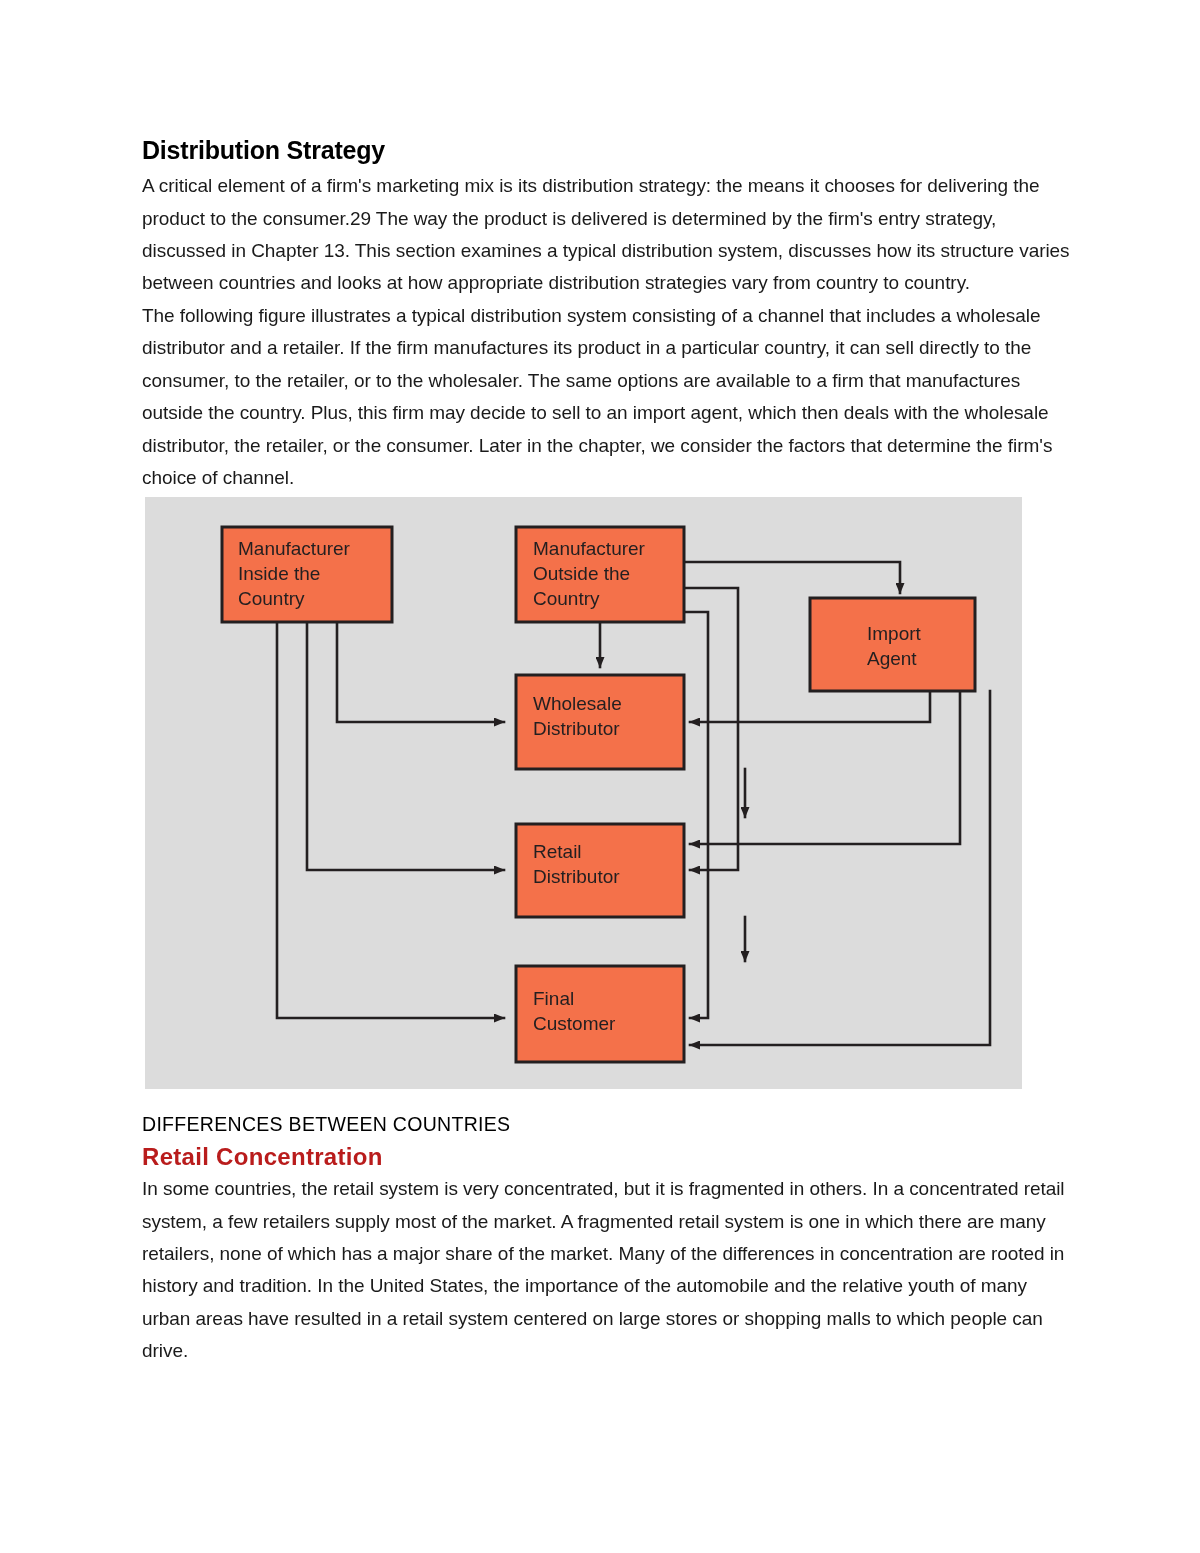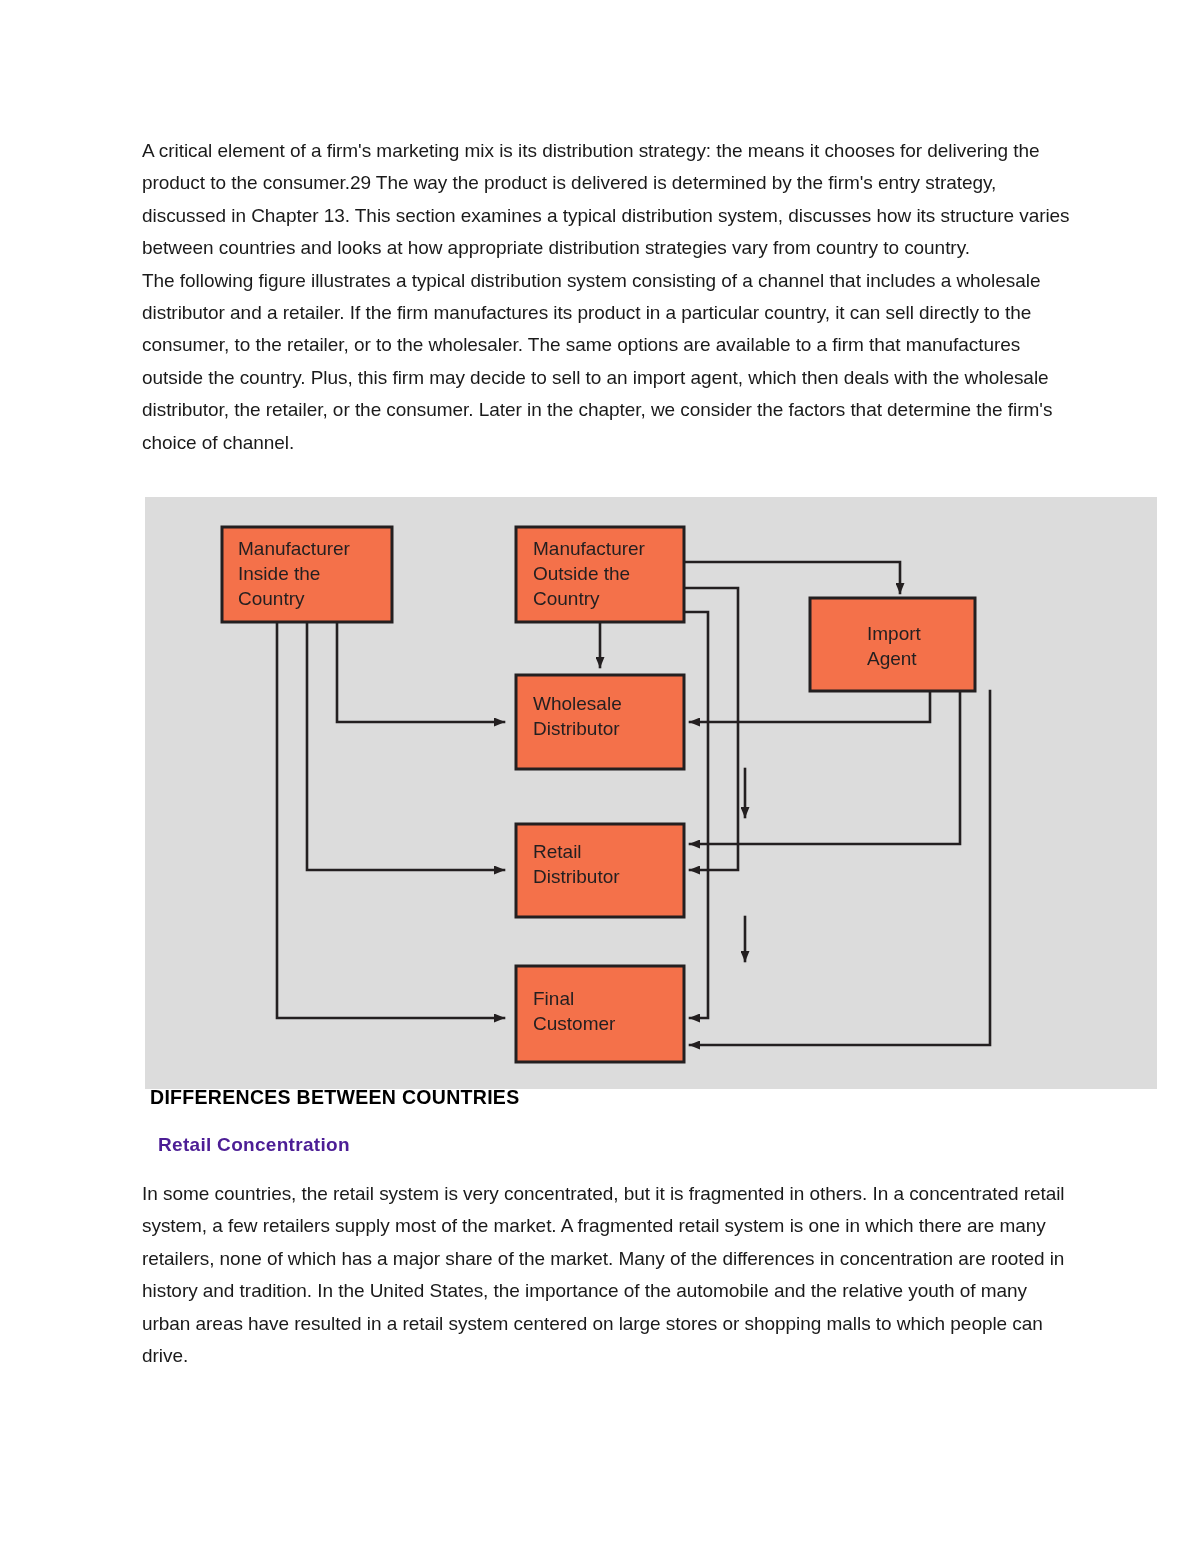--- a/index.html
+++ b/index.html
@@ -30,58 +30,59 @@
   }
   p.body-text {
     font-size: 19px;
     line-height: 32.4px;
     margin: 0;
     color: #1a1a1a;
     letter-spacing: -0.05px;
   }
   h2.section-head {
     font-size: 19.5px;
-    font-weight: bold;
+    font-weight: normal;
     letter-spacing: 0.3px;
-    margin: 8px;
+    margin: 0;
     line-height: 32.4px;
     color: #000;
   }
   h3.sub-head {
-    font-size: 19px;
+    font-size: 24px;
     font-weight: bold;
     letter-spacing: 0.3px;
-    margin: 16px;
+    margin: 0;
     line-height: 32.4px;
-    color: #4c1d95;
+    color: #b91c1c;
   }
 
   
   .figure-wrap {
     position: absolute;
     left: 145px;
     top: 497px;
-    width: 1012px;
+    width: 877px;
     height: 592px;
     background: #dcdcdc;
   }
   .figure-wrap svg { display: block; }
 
   .fig-box-label {
     font-family: "Liberation Sans", sans-serif;
     font-size: 19px;
     fill: #231f20;
   }
   .spacer-block { display: block; width: 100%; }
 </style>
 </head>
 <body>
 
 <div class="page">
 
+  <h1 class="doc-title">Distribution Strategy</h1>
 
   <p class="body-text">A critical element of a firm's marketing mix is its distribution strategy: the means it chooses for delivering the product to the consumer.29 The way the product is delivered is determined by the firm's entry strategy, discussed in Chapter 13. This section examines a typical distribution system, discusses how its structure varies between countries and looks at how appropriate distribution strategies vary from country to country.</p>
 
   <p class="body-text">The following figure illustrates a typical distribution system consisting of a channel that includes a wholesale distributor and a retailer. If the firm manufactures its product in a particular country, it can sell directly to the consumer, to the retailer, or to the wholesaler. The same options are available to a firm that manufactures outside the country. Plus, this firm may decide to sell to an import agent, which then deals with the wholesale distributor, the retailer, or the consumer. Later in the chapter, we consider the factors that determine the firm's choice of channel.</p>
 
   <div class="spacer-block" style="height:614px;"></div>
 
   <h2 class="section-head">DIFFERENCES BETWEEN COUNTRIES</h2>
 
 

